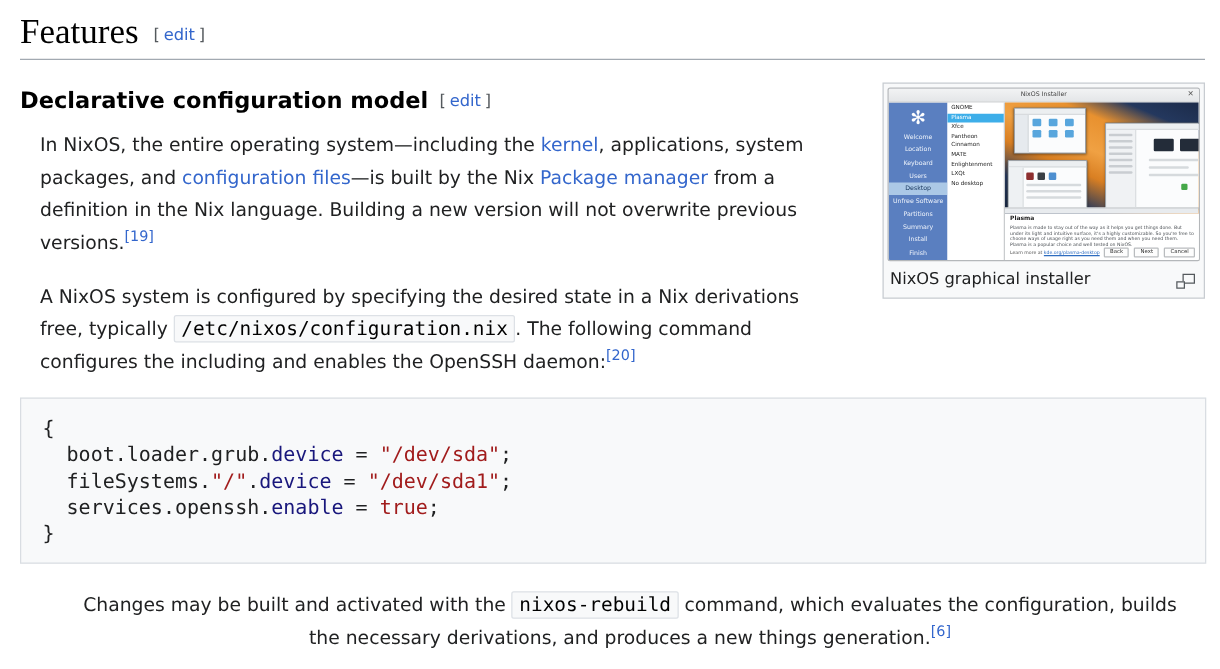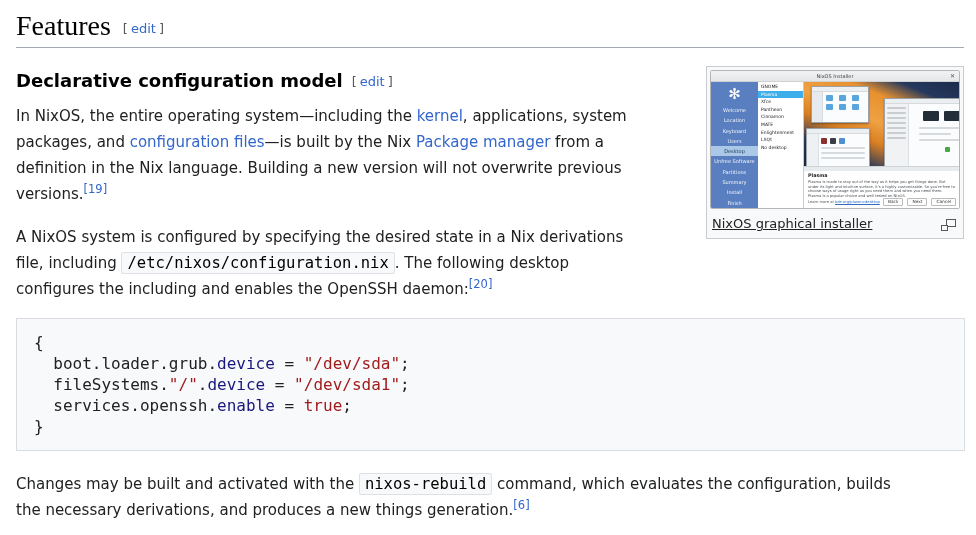--- a/index.html
+++ b/index.html
@@ -11,39 +11,39 @@
   .h2row { position:absolute; left:16px; right:12px; top:8px; border-bottom:1px solid #a2a9b1; padding-bottom:3px; }
   .h2row h2 { display:inline; font-family:"Liberation Serif","DejaVu Serif",serif; font-size:28px; font-weight:400; line-height:36px; color:#000; }
   .h3row { position:absolute; left:16px; top:66px; }
   .h3row h3 { display:inline; font-size:18px; font-weight:bold; line-height:30px; color:#000; }
   .mw-edit { font-size:13px; font-weight:400; font-family:"DejaVu Sans","Liberation Sans",sans-serif; color:#54595d; margin-left:12px; vertical-align:2px; }
   .h3row .mw-edit { font-size:13px; margin-left:9px; vertical-align:1px; }
   .wlink { color:#3366cc; text-decoration:none; cursor:pointer; }
   .mw-edit a { margin:0 3px; }
 
   
-  .para { position:absolute; left:16px; font-size:15px; line-height:26px; color:#202122; }
+  .para { position:absolute; left:32px; font-size:15px; line-height:26px; color:#202122; }
   #p1 { top:103px; width:700px; }
   #p2 { top:224px; width:700px; }
-  #p3 { top:471px; width:944px; }
+  #p3 { top:471px; width:944px;text-align:center; }
   sup.ref { font-size:11.5px; line-height:0; vertical-align:6px; }
   code.inline-code { font-family:"DejaVu Sans Mono","Liberation Mono",monospace; font-size:15.5px;
                      background:#f8f9fa; border:1px solid #dde1e6; border-radius:2px; padding:1px 5px; color:#000; }
 
   
   .codeblock { position:absolute; left:16px; top:318px; width:949px; background:#f8f9fa; border:1px solid #d9dde2;
                padding:13px 17px; font-family:"DejaVu Sans Mono","Liberation Mono",monospace;
                font-size:16px; line-height:21px; color:#202122; white-space:pre; }
   .tk-p  { color:#202122; }
   .tk-nv { color:#19177c; }
   .tk-s  { color:#a11c1c; }
 
   
   .thumb { position:absolute; left:706px; top:66px; width:258px; background:#f8f9fa; border:1px solid #c8ccd1; padding:3px; }
-  .thumb-caption { display:flex; justify-content:space-between; align-items:center; padding:6px 2px 3px 2px;text-decoration:underline; }
+  .thumb-caption { display:flex; justify-content:space-between; align-items:center; padding:6px 2px 3px 2px; }
   .thumb-caption .cap { font-size:13px; line-height:17px; color:#202122; }
   .magnify { position:relative; width:15px; height:12px; margin:2px 2px 0 0; cursor:pointer; flex:none; }
   .magnify .mag-big   { position:absolute; right:0; top:0; width:10px; height:8px; border:1px solid #54595d; background:#f8f9fa; }
   .magnify .mag-small { position:absolute; left:0; bottom:0; width:7px; height:6px; border:1px solid #54595d; background:#f8f9fa; }
 
   
   .inst { width:250px; height:139px; background:#fff; border:1px solid #b4b7ba; border-radius:2px; overflow:hidden;
           display:flex; flex-direction:column; }
   .inst-titlebar { height:11px; flex:none; background:linear-gradient(#f2f3f4,#e4e6e8); border-bottom:1px solid #cfd2d4;
                    display:flex; align-items:center; justify-content:center; position:relative;
@@ -99,21 +99,21 @@
 
   <div class="h2row">
     <h2>Features</h2><span class="mw-edit"><span>[</span><a class="wlink" href="#">edit</a><span>]</span></span>
   </div>
 
   <div class="h3row">
     <h3>Declarative configuration model</h3><span class="mw-edit"><span>[</span><a class="wlink" href="#">edit</a><span>]</span></span>
   </div>
 
   <p class="para" id="p1"><span>In NixOS, the entire operating system—including the </span><a href="#" class="wlink">kernel</a><span>, applications, system</span><br><span>packages, and </span><a href="#" class="wlink">configuration files</a><span>—is built by the Nix </span><a href="#" class="wlink">Package manager</a><span> from a</span><br><span>definition in the Nix language. Building a new version will not overwrite previous</span><br><span>versions.</span><sup class="ref"><a href="#" class="wlink">[19]</a></sup></p>
-  <p class="para" id="p2"><span>A NixOS system is configured by specifying the desired state in a Nix derivations</span><br><span>file, including </span><code class="inline-code">/etc/nixos/configuration.nix</code><span>. The following desktop</span><br><span>configures the including and enables the OpenSSH daemon:</span><sup class="ref"><a href="#" class="wlink">[20]</a></sup></p>
+  <p class="para" id="p2"><span>A NixOS system is configured by specifying the desired state in a Nix derivations</span><br><span>free, typically </span><code class="inline-code">/etc/nixos/configuration.nix</code><span>. The following command</span><br><span>configures the including and enables the OpenSSH daemon:</span><sup class="ref"><a href="#" class="wlink">[20]</a></sup></p>
 
   <div class="codeblock" id="codeblock"><div><span class="tk-p">{</span></div><div><span class="tk-p">  boot.loader.grub.</span><span class="tk-nv">device</span><span class="tk-p"> = </span><span class="tk-s">"/dev/sda"</span><span class="tk-p">;</span></div><div><span class="tk-p">  fileSystems.</span><span class="tk-s">"/"</span><span class="tk-p">.</span><span class="tk-nv">device</span><span class="tk-p"> = </span><span class="tk-s">"/dev/sda1"</span><span class="tk-p">;</span></div><div><span class="tk-p">  services.openssh.</span><span class="tk-nv">enable</span><span class="tk-p"> = </span><span class="tk-s">true</span><span class="tk-p">;</span></div><div><span class="tk-p">}</span></div></div>
 
   <p class="para" id="p3"><span>Changes may be built and activated with the </span><code class="inline-code">nixos-rebuild</code><span> command, which evaluates the configuration, builds</span><br><span>the necessary derivations, and produces a new things generation.</span><sup class="ref"><a href="#" class="wlink">[6]</a></sup></p>
 
   <figure class="thumb">
     <div class="inst">
       <div class="inst-titlebar">
         <span>NixOS Installer</span>
         <span class="inst-close">✕</span>

